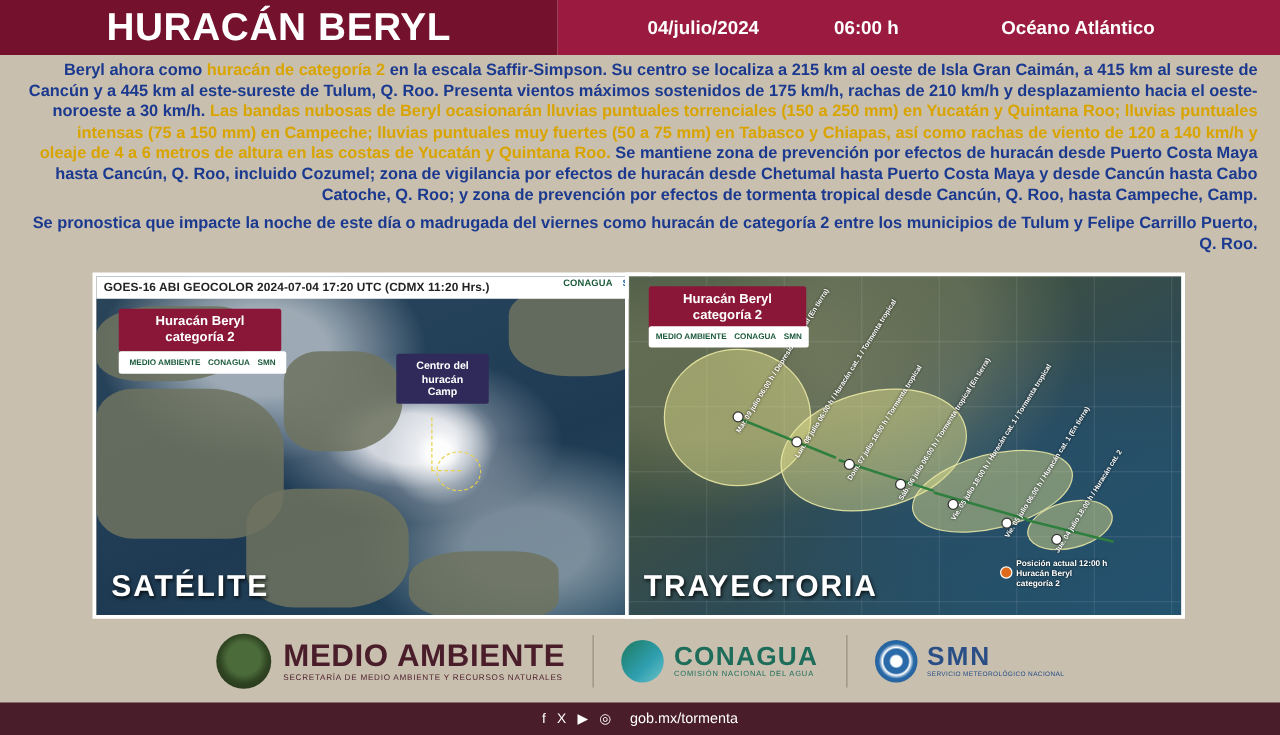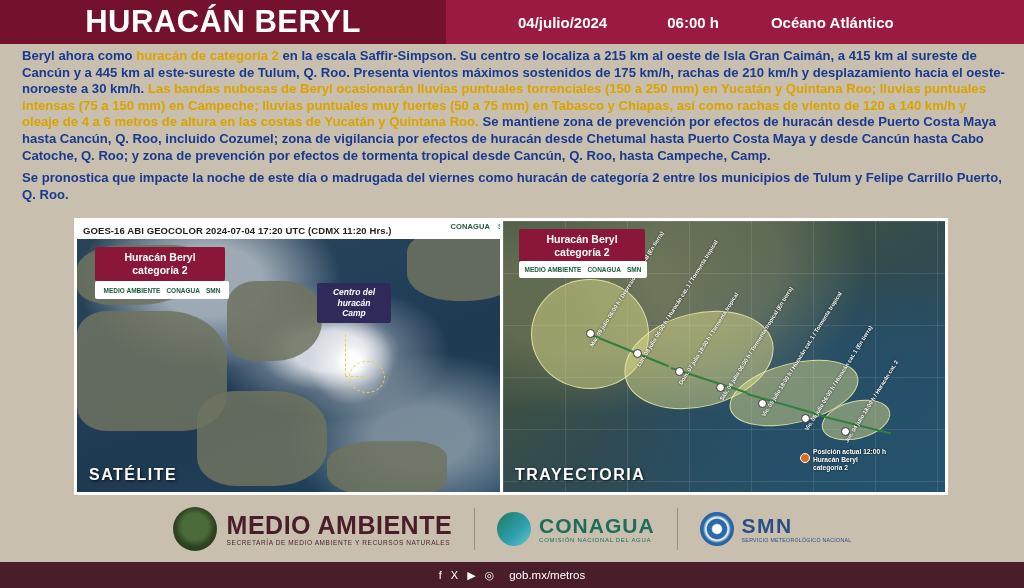--- a/index.html
+++ b/index.html
@@ -49,36 +49,36 @@
     height: 44px;
     background: #9b1b40;
     display: flex;
     align-items: center;
     color: #ffffff;
     font-size: 15px;
     font-weight: bold;
   }
   .hr-date { margin-left: 72px; white-space: nowrap; }
   .hr-time { margin-left: 60px; white-space: nowrap; }
-  .hr-basin { margin-left: 52px; white-space: nowrap; }
+  .hr-basin { margin-left: 82px; white-space: nowrap; }
 
   
   .textblock {
     position: absolute;
     top: 48px;
     left: 22px;
     width: 984px;
   }
   .para {
     font-size: 13.1px;
     line-height: 16.6px;
     color: #1b3a8f;
     font-weight: bold;
     margin: 0 0 6px 0;
-    text-align: left;
+    text-align: right;
   }
   .hl-yellow { color: #d9a400; }
   .hl-dark { color: #1b3a8f; }
 
   
   .panels {
     position: absolute;
     top: 218px;
     left: 0;
     width: 816px;
@@ -164,21 +164,21 @@
     font-size: 6.5px;
     font-weight: bold;
     color: #1b5a3a;
     padding: 2px 4px;
   }
   .panel-caption {
     position: absolute;
     bottom: 8px;
     left: 12px;
     color: #ffffff;
-    font-size: 16px;
+    font-size: 24px;
     font-weight: bold;
     letter-spacing: 1.5px;
     text-shadow: 1px 1px 3px rgba(0,0,0,0.8);
   }
 
   .callout-box {
     position: absolute;
     background: #2f2a5a;
     color: #ffffff;
     font-size: 8.5px;
@@ -440,21 +440,21 @@
       <div class="panel-tag" style="left:18px; top:26px; width:110px;">
         <span>Huracán Beryl</span><br>
         <span>categoría 2</span>
       </div>
       <div class="tag-white-strip" style="left:18px; top:60px; width:126px; height:14px;">
         <span>MEDIO AMBIENTE</span>
         <span>CONAGUA</span>
         <span>SMN</span>
       </div>
 
-      <div class="callout-box" style="left:240px; top:62px; width:62px;font-style:italic;">
+      <div class="callout-box" style="left:240px; top:62px; width:62px;">
         <span>Centro del</span><br>
         <span>huracán</span><br>
         <span>Camp</span>
       </div>
       <div class="callout-line" style="left:268px; top:113px; width:0; height:42px; border-top:0; border-left:1.5px dashed #e8d24a;"></div>
       <div class="callout-line" style="left:268px; top:155px; width:24px;"></div>
       <div class="eye-circle" style="left:272px; top:140px;"></div>
 
       <div class="panel-caption">SATÉLITE</div>
     </div>
@@ -537,16 +537,16 @@
         <div class="small">SERVICIO METEOROLÓGICO NACIONAL</div>
       </div>
     </div>
   </div>
 
   <div class="bottombar">
     <span class="social-icon">f</span>
     <span class="social-icon">X</span>
     <span class="social-icon">▶</span>
     <span class="social-icon">◎</span>
-    <span class="url">gob.mx/metros</span>
+    <span class="url">gob.mx/tormenta</span>
   </div>
 
 </div>
 
 </body></html>

